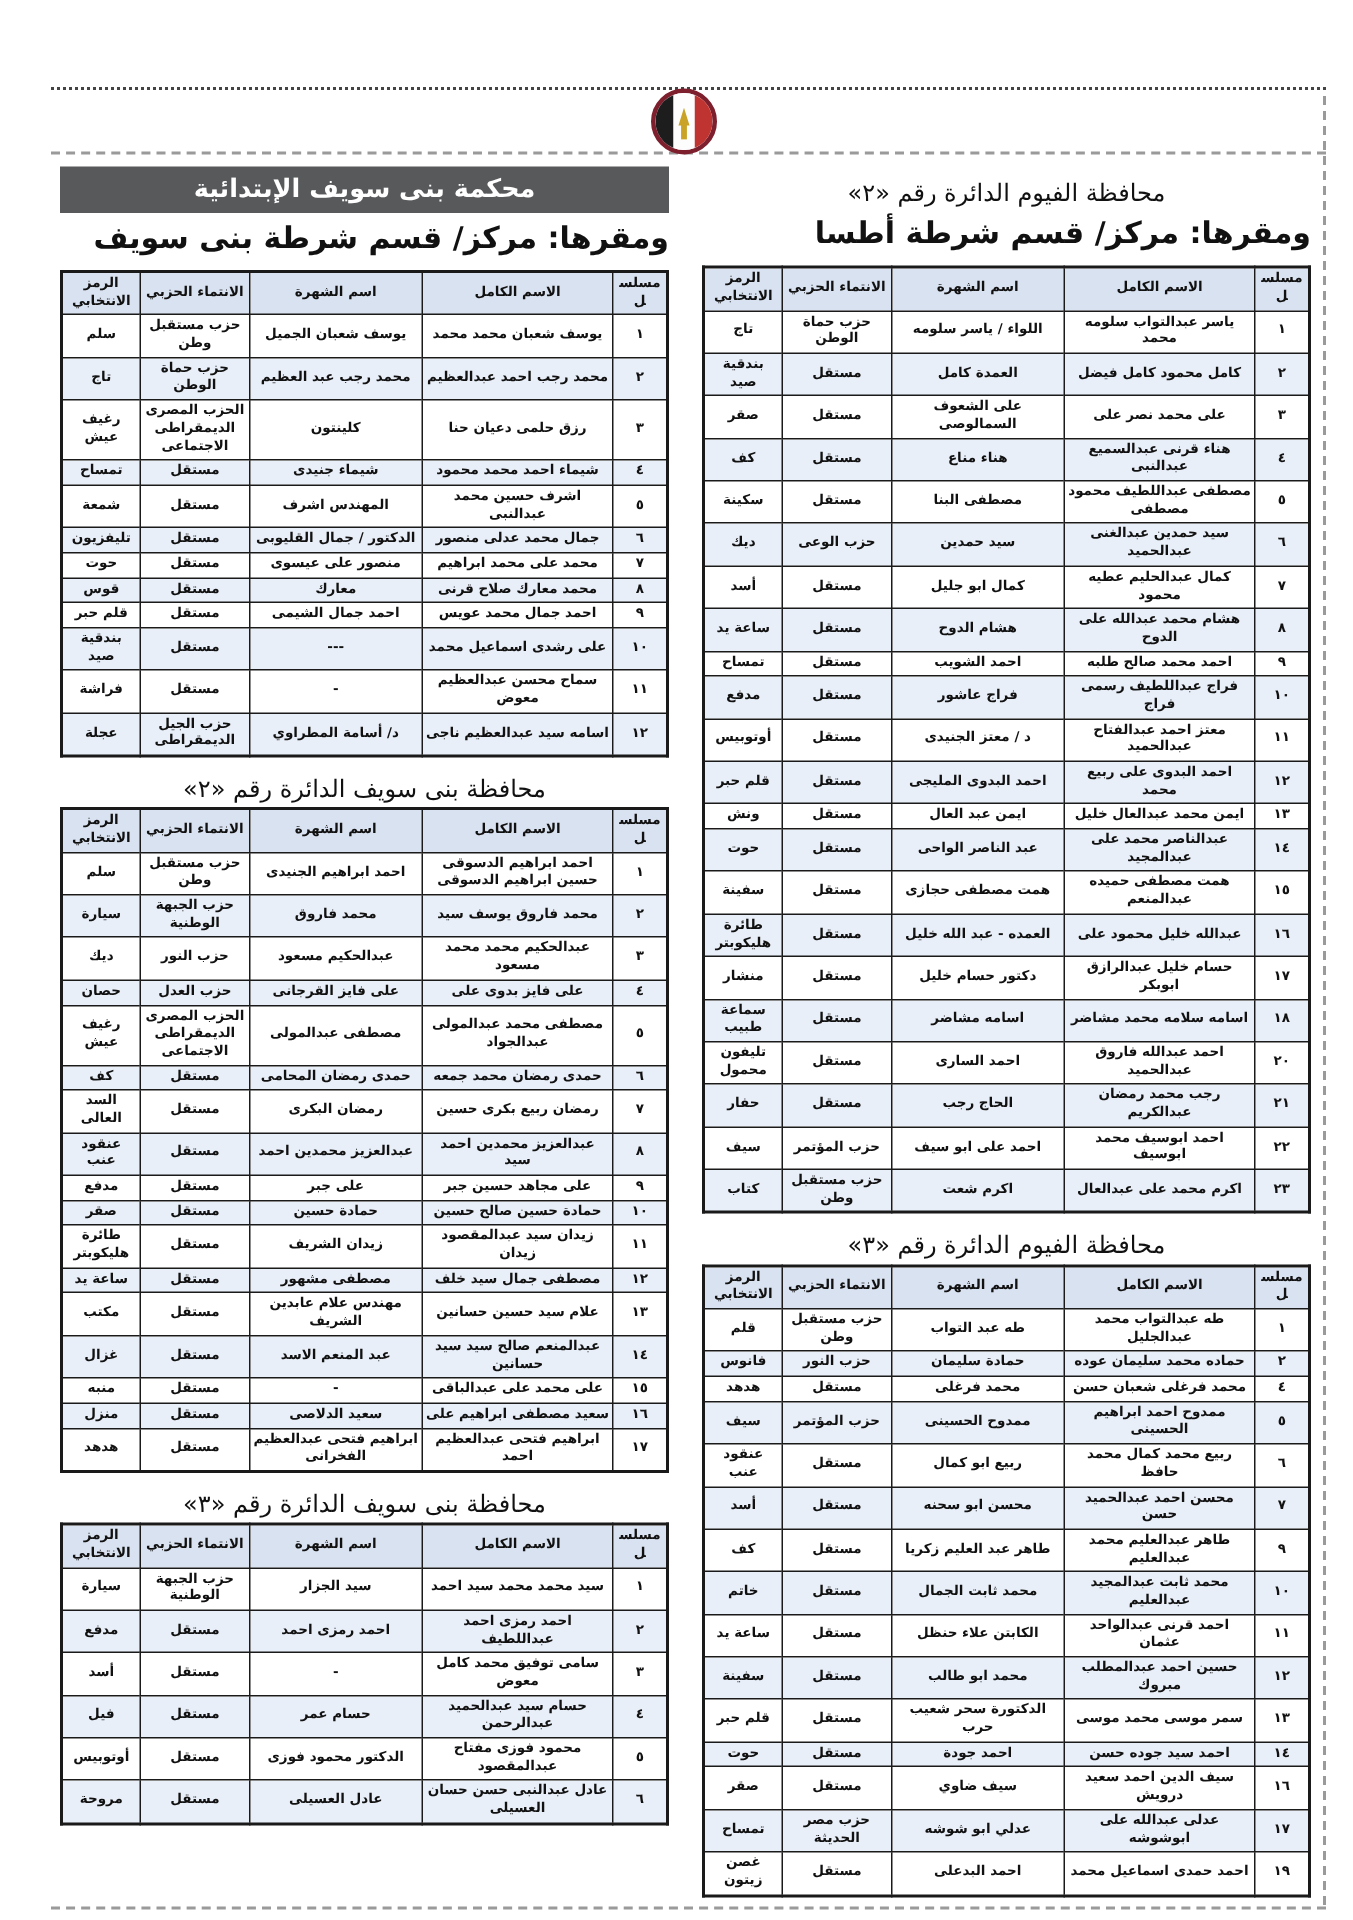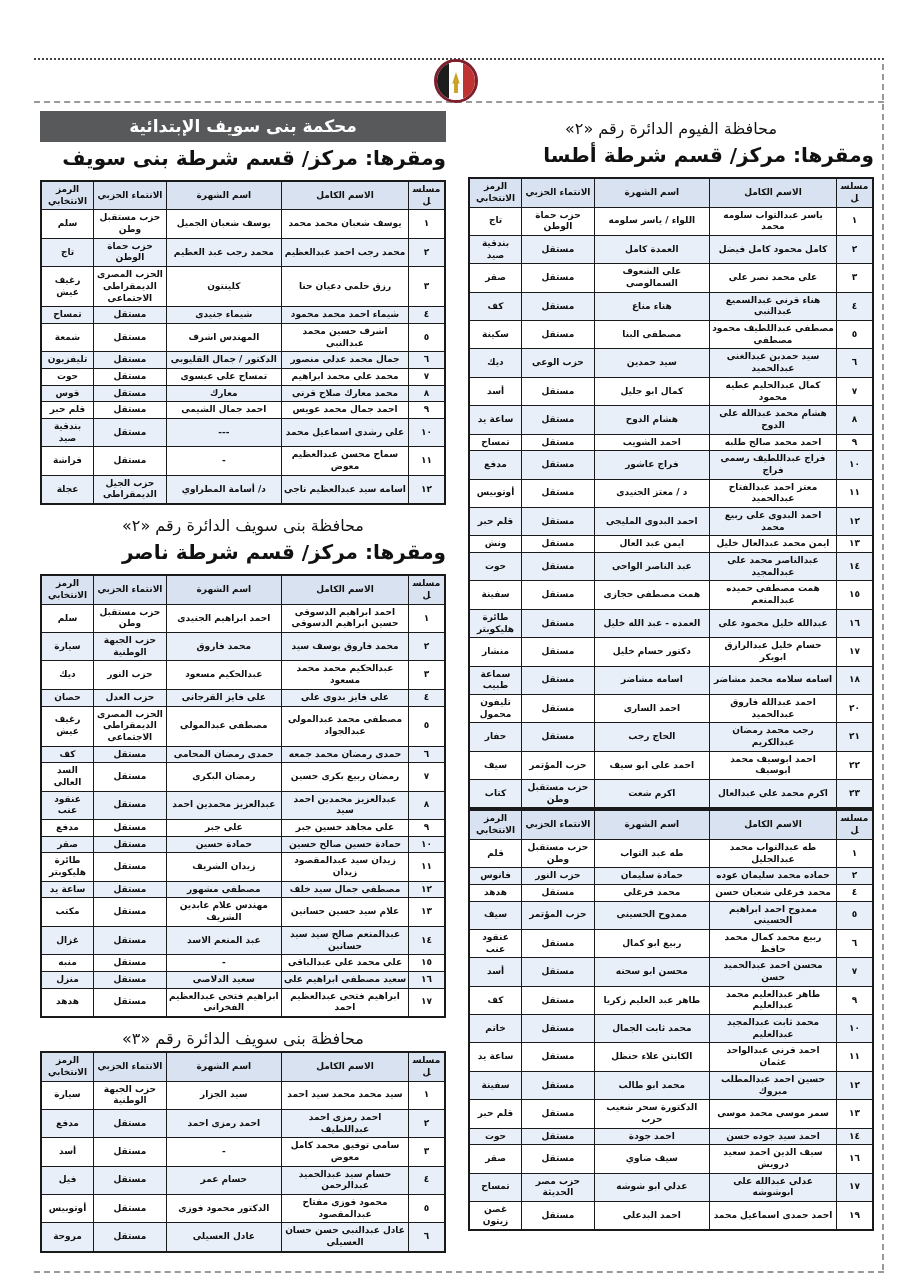--- a/index.html
+++ b/index.html
@@ -245,20 +245,21 @@
                   <td>اكرم محمد على عبدالعال</td>
                   <td>اكرم شعت</td>
                   <td>حزب مستقبل وطن</td>
                   <td>كتاب</td>
                 </tr>
               </tbody>
     </table>
   </section>
 
   <section class="district">
+    <h2 class="district-title">محافظة الفيوم الدائرة رقم «٣»</h2>
     <table class="candidates">
       <colgroup>
         <col class="c-serial">
                 <col class="c-name">
                 <col class="c-known">
                 <col class="c-party">
                 <col class="c-symbol">
       </colgroup>
       <thead>
                 <tr>
@@ -443,21 +444,21 @@
                 <tr>
                   <td>٦</td>
                   <td>جمال محمد عدلى منصور</td>
                   <td>الدكتور / جمال القليوبى</td>
                   <td>مستقل</td>
                   <td>تليفزيون</td>
                 </tr>
                 <tr>
                   <td>٧</td>
                   <td>محمد على محمد ابراهيم</td>
-                  <td>تمساح على عيسوى</td>
+                  <td>منصور على عيسوى</td>
                   <td>مستقل</td>
                   <td>حوت</td>
                 </tr>
                 <tr>
                   <td>٨</td>
                   <td>محمد معارك صلاح قرنى</td>
                   <td>معارك</td>
                   <td>مستقل</td>
                   <td>قوس</td>
                 </tr>
@@ -488,21 +489,20 @@
                   <td>د/ أسامة المطراوي</td>
                   <td>حزب الجيل الديمقراطى</td>
                   <td>عجلة</td>
                 </tr>
               </tbody>
     </table>
   </section>
 
   <section class="district">
     <h2 class="district-title">محافظة بنى سويف الدائرة رقم «٢»</h2>
-    <h3 class="district-seat">ومقرها: مركز/ قسم شرطة ناصر</h3>
     <table class="candidates">
       <colgroup>
         <col class="c-serial">
                 <col class="c-name">
                 <col class="c-known">
                 <col class="c-party">
                 <col class="c-symbol">
       </colgroup>
       <thead>
                 <tr>

